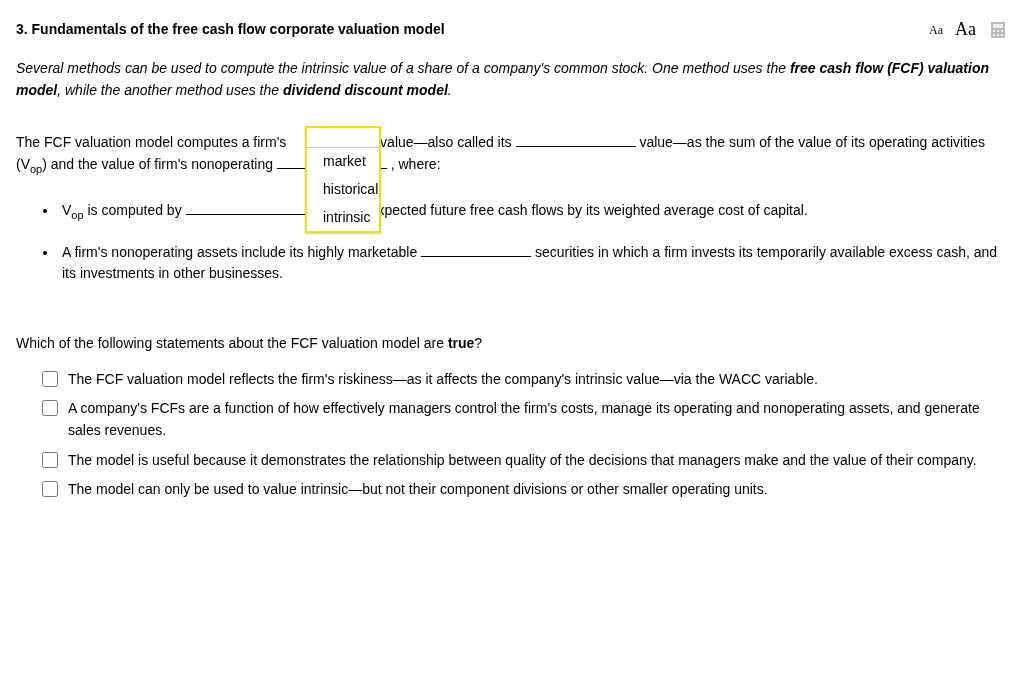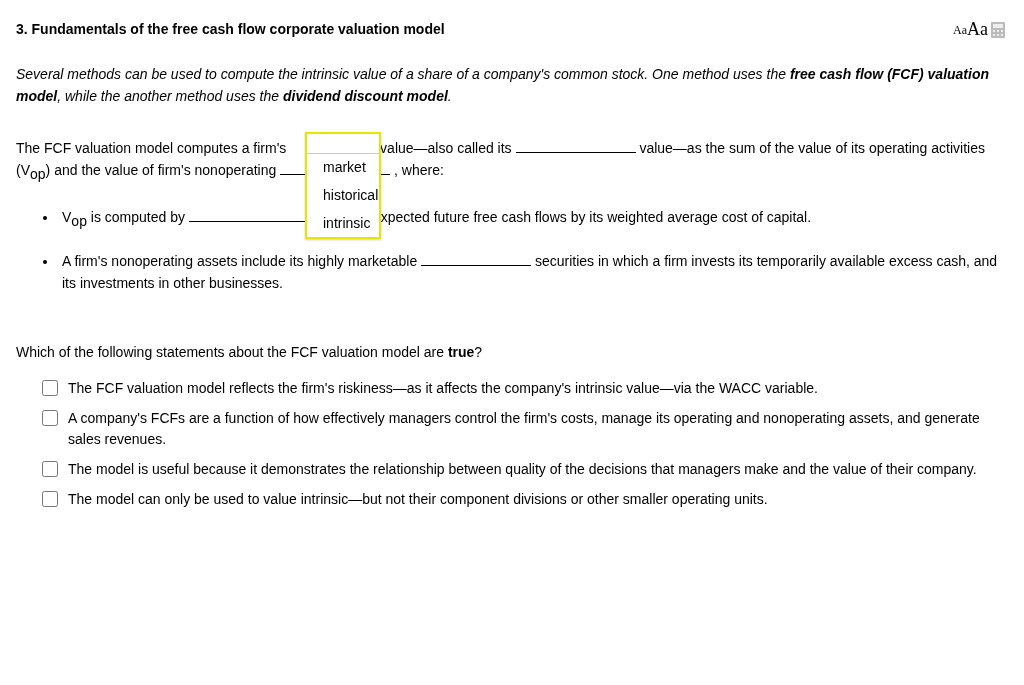--- a/index.html
+++ b/index.html
@@ -10,24 +10,24 @@
     font-size: 14px;
     color: #000;
     background: #fff;
     width: 1024px;
     line-height: 1.55;
   }
   .header {
     display: flex;
     align-items: center;
     justify-content: space-between;
-    margin-bottom: 20px;
+    margin-bottom: 14px;
   }
   .title { font-weight: bold; }
-  .toolbar { display: flex; align-items: center; gap: 0; justify-content: flex-end; }
+  .toolbar { display: flex; align-items: center; gap: 12px; justify-content: flex-end; }
   .toolbar .fs-small { font-family: Georgia, serif; font-size: 12px; cursor: pointer; }
   .toolbar .fs-large { font-family: Georgia, serif; font-size: 18px; font-weight: 500; cursor: pointer; }
   .calc-icon { cursor: pointer; color: #888; }
   .calc-icon svg { display: block; }
 
   .bold { font-weight: bold; }
   .intro { margin-bottom: 30px; font-style: italic; }
 
   .para-wrap { position: relative; margin-bottom: 20px; }
   .para-text { display: block; }
@@ -72,21 +72,21 @@
 
   ul.bullets {
     margin: 0 0 12px 0;
     padding-left: 42px;
   }
   ul.bullets li {
     margin-bottom: 18px;
     padding-left: 4px;
   }
 
-  sub { font-size: 14px; vertical-align: sub; text-align: right; }
+  sub { font-size: 11px; vertical-align: sub; text-align: right; }
 
   .question2 { margin-top: 48px; margin-bottom: 14px; }
 
   .check-list { padding-left: 26px; }
   .check-item {
     display: flex;
     align-items: flex-start;
     gap: 10px;
     margin-bottom: 8px;
     justify-content: space-between;

